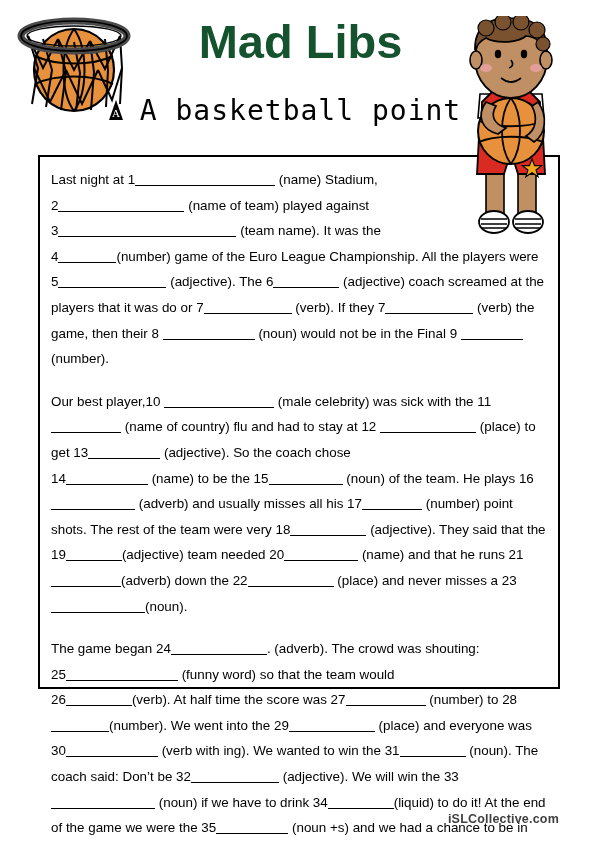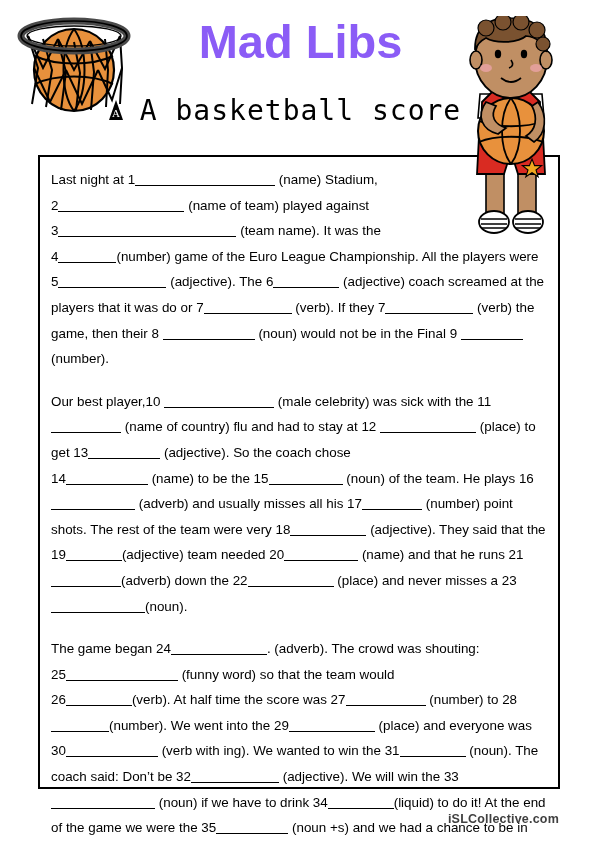--- a/index.html
+++ b/index.html
@@ -25,21 +25,21 @@
   #title {
     position: absolute;
     left: 0;
     right: 0;
     top: 18px;
     text-align: center;
     font-family: "Liberation Sans", sans-serif;
     font-weight: bold;
     font-size: 47px;
     letter-spacing: 0px;
-    color: #8b5cf6;
+    color: #14532d;
     line-height: 1;
   }
 
   #subtitle {
     position: absolute;
     left: 0;
     right: 0;
     top: 97px;
     text-align: center;
     font-family: "DejaVu Sans Mono", monospace;
@@ -67,21 +67,21 @@
     height: 222px;
     z-index: 5;
   }
 
   
   #worksheet {
     position: absolute;
     left: 38px;
     top: 155px;
     width: 522px;
-    height: 634px;
+    height: 534px;
     border: 2px solid #000000;
     box-sizing: border-box;
     background: transparent;
     padding: 10px 11px 8px 11px;
     z-index: 2;
   }
 
   .para {
     font-family: "Liberation Sans", sans-serif;
     font-size: 13.4px;
@@ -147,21 +147,21 @@
       <ellipse cx="62" cy="24" rx="47" ry="10" fill="none" stroke="#000" stroke-width="1.4"></ellipse>
 
       <g transform="translate(97,88)">
         <path d="M7 0 L14 20 L0 20 Z" fill="#000"></path>
         <text x="7" y="17" font-family="'Liberation Serif', serif" font-size="11" fill="#fff" text-anchor="middle">A</text>
       </g>
     </svg>
   </div>
 
   <div id="title">Mad Libs</div>
-  <div id="subtitle">A basketball score</div>
+  <div id="subtitle">A basketball point</div>
 
   <div id="boy">
     <svg viewBox="0 0 126 222" width="126" height="222">
 
       <rect x="38" y="150" width="18" height="50" fill="#c08f64" stroke="#000" stroke-width="1.6"></rect>
       <rect x="70" y="150" width="18" height="50" fill="#c08f64" stroke="#000" stroke-width="1.6"></rect>
 
       <g>
         <ellipse cx="46" cy="206" rx="15" ry="11" fill="#fff" stroke="#000" stroke-width="1.8"></ellipse>
         <path d="M33 203 H59 M33 208 H59 M33 212 H59" stroke="#000" stroke-width="1.6" fill="none"></path>

